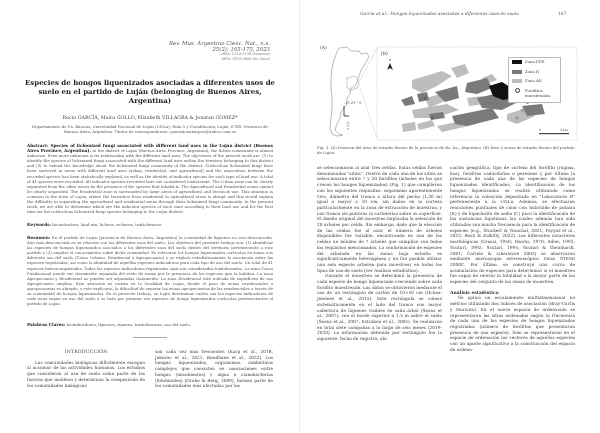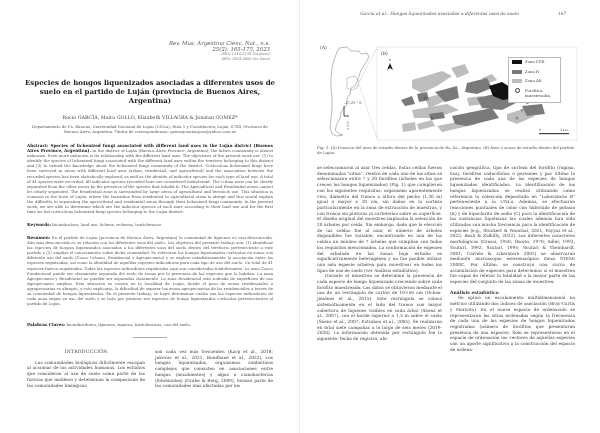--- a/index.html
+++ b/index.html
@@ -54,21 +54,21 @@
 <body>
 
 <div class="page" id="left-page">
   <div class="journal">
     <div class="j1">Rev. Mus. Argentino Cienc. Nat., n.s.</div>
     <div class="j2">25(2): 165-175, 2023</div>
     <div class="issn">ISSN 1514-5158 (impresa)</div>
     <div class="issn">ISSN 1853-0400 (en línea)</div>
   </div>
 
-  <div class="title">Especies de hongos liquenizados asociadas a diferentes usos de suelo en el partido de Luján (provincia de Buenos Aires, Argentina)</div>
+  <div class="title">Especies de hongos liquenizados asociadas a diferentes usos de suelo en el partido de Luján (belonging de Buenos Aires, Argentina)</div>
   <div class="authors">Rocío GARCÍA, Maira GOLLO, Elizabeth VILLAGRA &amp; Jonatan GOMEZ*</div>
   <div class="affil">Departamento de Cs. Básicas, Universidad Nacional de Luján (UNLu), Ruta 5 y Constitución, Luján, 6700, Provincia de Buenos Aires, Argentina. *Autor de correspondencia: gomezjonatanjose@yahoo.com.ar</div>
 
   <div class="abstract-block" id="abstract">
     <b>Abstract: Species of lichenized fungi associated with different land uses in the Luján district (Buenos Aires Province, Argentina).</b>
     <span>In the district of Luján (Buenos Aires Province, Argentina), the lichen community is almost unknown. Even more unknown is its relationship with the different land uses. The objectives of the present work are: (1) to identify the species of lichenized fungi associated with the different land uses within the territory belonging to this district and (2) to extend the knowledge about the lichenized fungi community of the district. Corticolous lichenized fungi have been surveyed in areas with different land uses (urban, residential, and agricultural) and the association between the recorded species has been statistically explored, as well as the identity of indicator species for each type of land use. A total of 41 species were recorded. All indicator species recorded here are considered toxitolerant. The Urban zone can be clearly separated from the other zones by the presence of the species that inhabit it. The Agricultural and Residential zones cannot be clearly separated. The Residential zone is surrounded by large areas of agricultural and livestock use. This situation is common in the town of Luján, where the transition from residential to agricultural areas is abrupt and this would explain the difficulty in separating the agricultural and residential areas through their lichenized fungi community. In the present work, we are able to determine which are the indicator species of each zone according to their land use and for the first time we list corticolous lichenized fungi species belonging to the Luján district.</span>
   </div>
   <div class="abstract-block" id="keywords">
     <b>Keywords:</b>
     <span>bioindicators, land use, lichens, richness, toxitolerance.</span>

